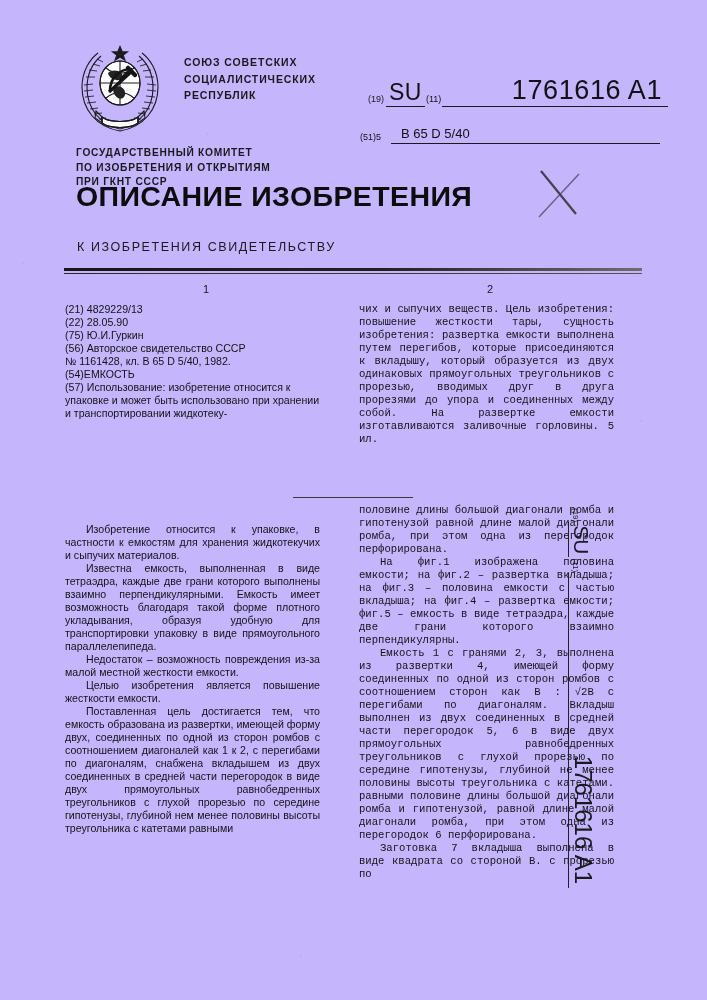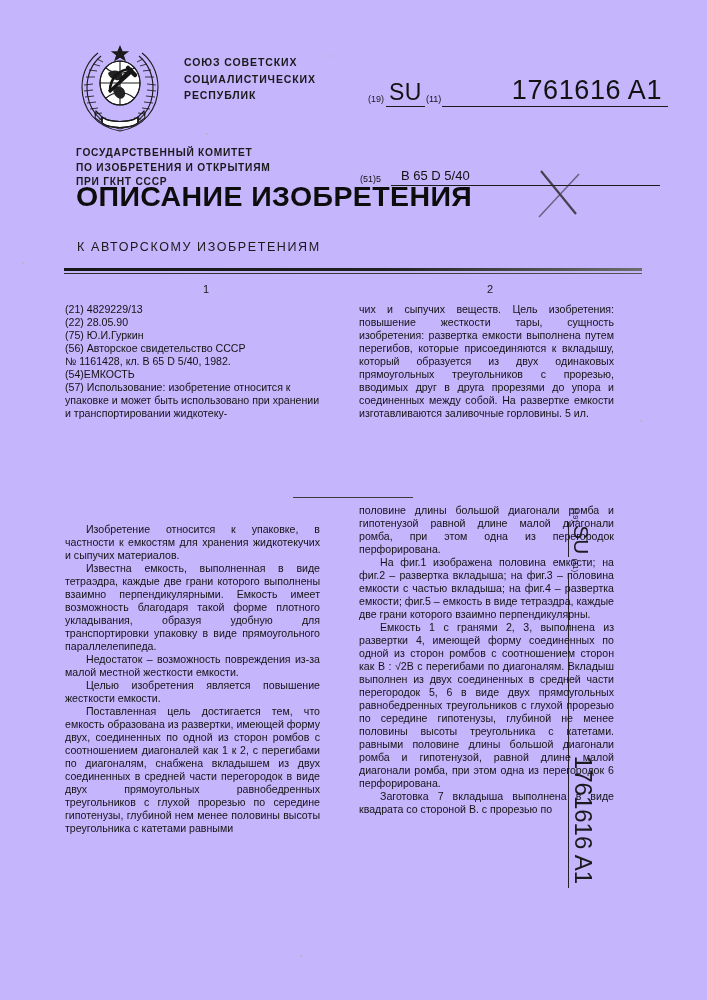--- a/index.html
+++ b/index.html
@@ -108,21 +108,20 @@
     padding-bottom: 2px;
   }
   .ipc-value {
     font-size: 13px;
     line-height: 16px;
     margin-left: 10px;
     flex: 1;
     border-bottom: 1.1px solid #1a1a1a;
     padding: 0 4px 1px 10px;
     white-space: nowrap;
-    margin-top: 42px;
   }
 
   .xmark {
     position: absolute;
     left: 534px;
     top: 168px;
     width: 54px;
     height: 52px;
     opacity: 0.82;
   }
@@ -188,21 +187,21 @@
   
   .col {
     position: absolute;
     width: 255px;
     font-size: 10.6px;
     line-height: 13.0px;
     text-align: justify;
     color: #141414;
   }
   .col.left  { left: 65px; }
-  .col.right { left: 359px; }
+  .col.right { left: 359px; font-family: Liberation Mono, monospace; }
 
   .biblio      { top: 303px; }
   .abstract    { top: 303px; }
   .body-left   { top: 523px; }
   .body-right  { top: 504px; }
 
   .biblio p, .abstract p, .body-left p, .body-right p {
     margin: 0;
   }
   .biblio p { text-align: left; }
@@ -321,21 +320,21 @@
     </div>
 
     <div class="xmark">
       <svg viewBox="0 0 54 52" xmlns="http://www.w3.org/2000/svg">
         <path d="M7 3 L42 46" stroke="#2a2a2a" stroke-width="2.2" fill="none"></path>
         <path d="M45 6 L5 49" stroke="#2a2a2a" stroke-width="1.5" fill="none" opacity="0.72"></path>
       </svg>
     </div>
 
     <div class="doc-title">ОПИСАНИЕ ИЗОБРЕТЕНИЯ</div>
-    <div class="doc-subtitle">К АВТОРСКОМУ ИЗОБРЕТЕНИЯМ</div>
+    <div class="doc-subtitle">К ИЗОБРЕТЕНИЯ СВИДЕТЕЛЬСТВУ</div>
   </div>
 
   <div class="rule-double">
     <div class="r1"></div>
       <div class="r2"></div>
   </div>
 
   <div class="colnum one">1</div>
   <div class="colnum two">2</div>
 

